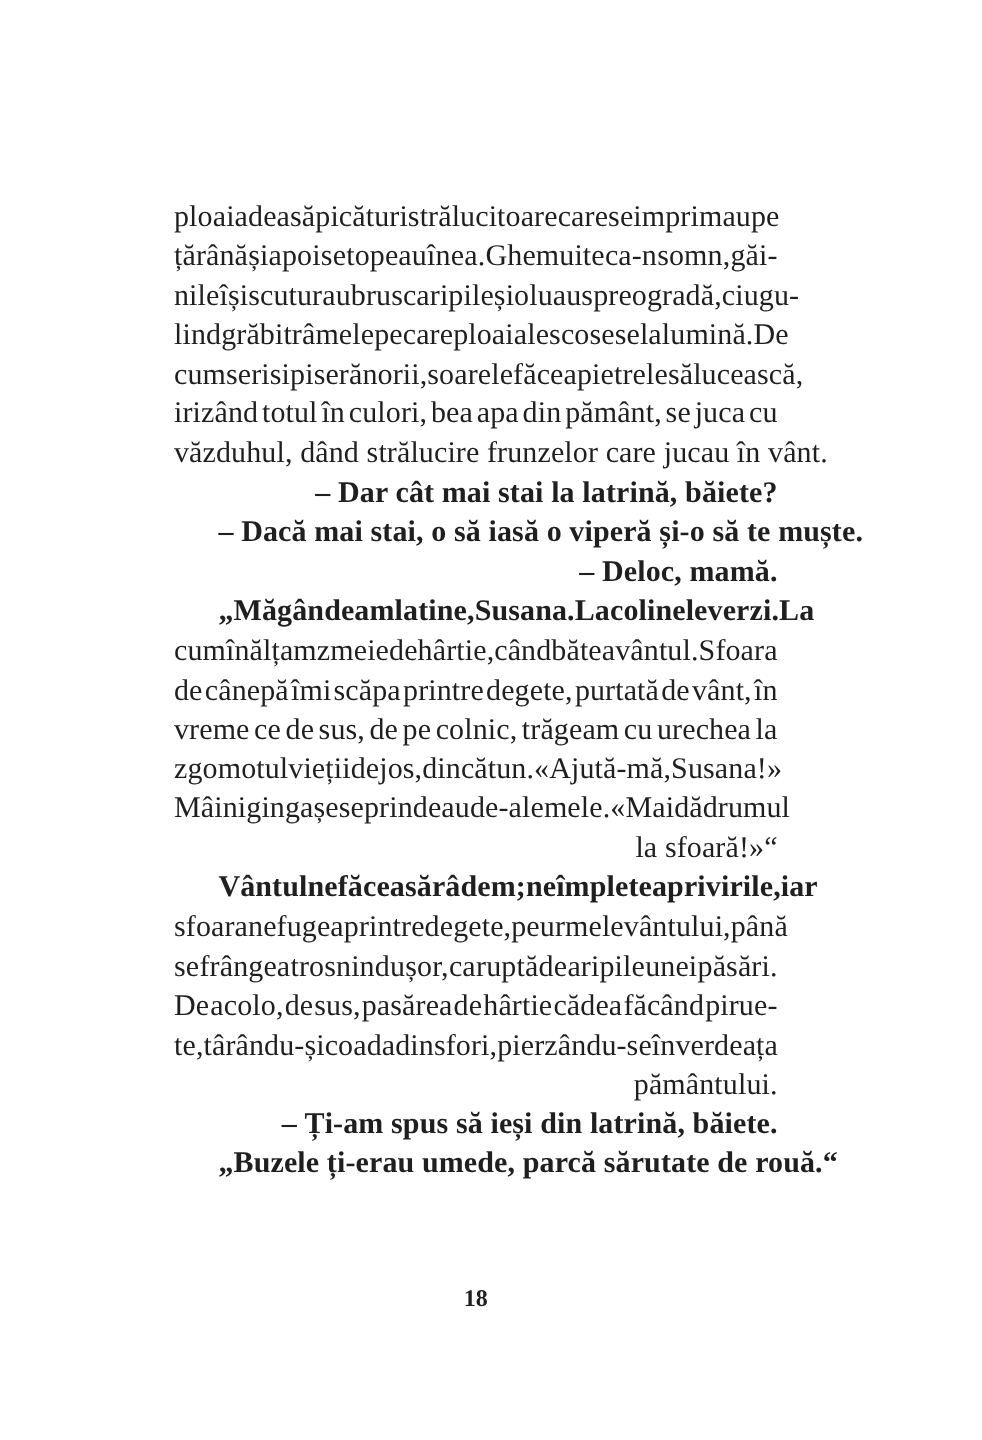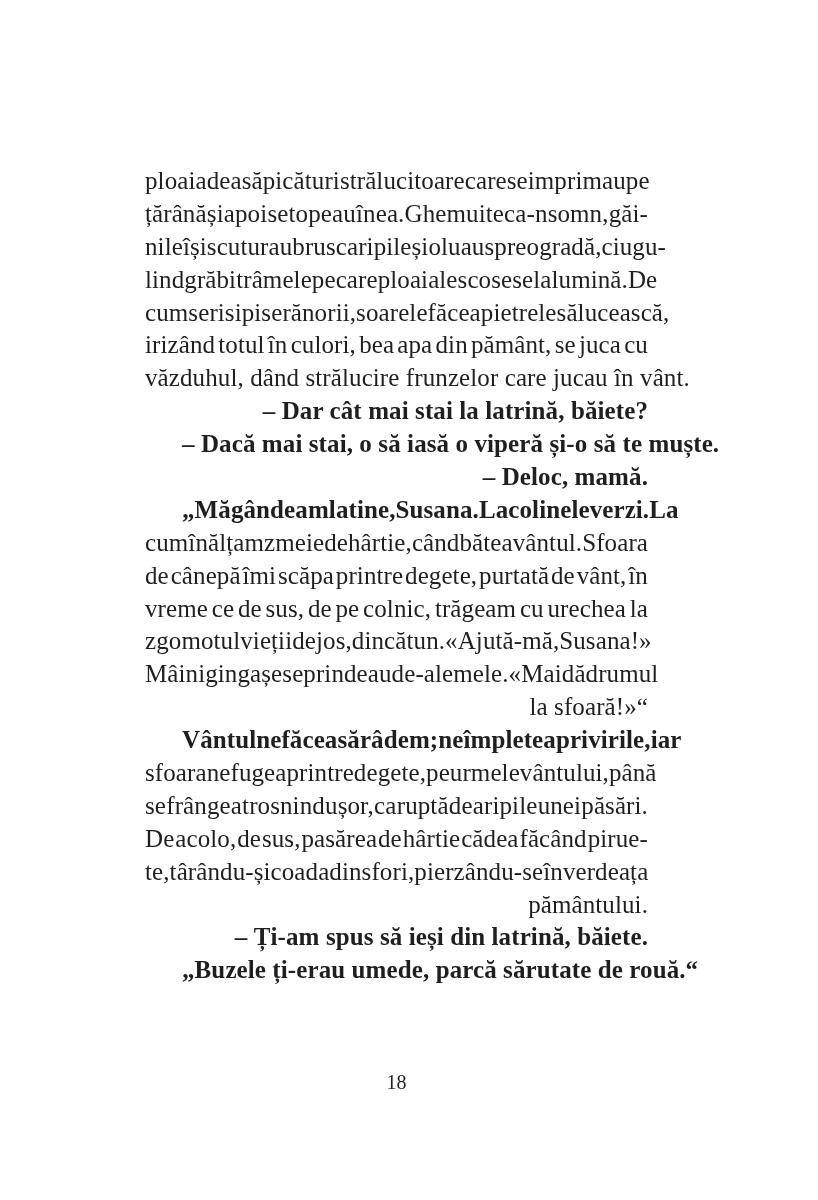--- a/index.html
+++ b/index.html
@@ -51,20 +51,21 @@
   #folio {
     position: absolute;
     left: 145px;
     top: 1066px;
     width: 503px;
     height: 32px;
     line-height: 32px;
     text-align: center;
     font-size: 20px;
     color: #1f1f1f;
+    font-weight: bold;
   }
 </style>
 </head>
 <body>
 
 <div id="book-page">
 
   <div id="text-block">
     <div class="line j">
         <span>ploaia</span>

